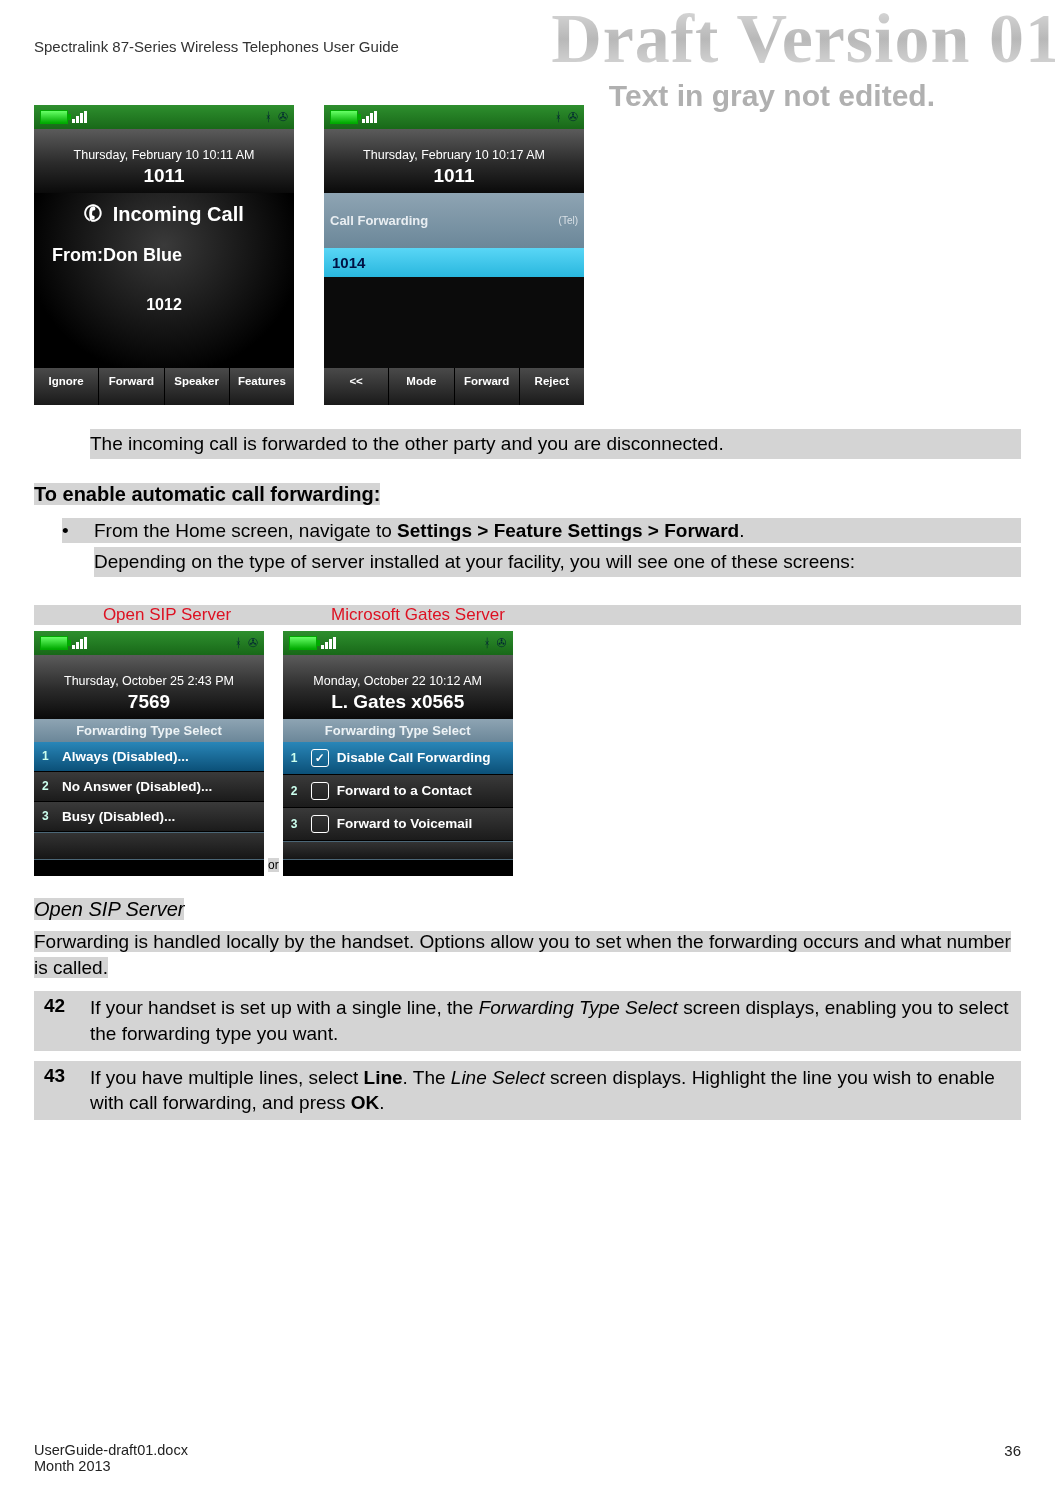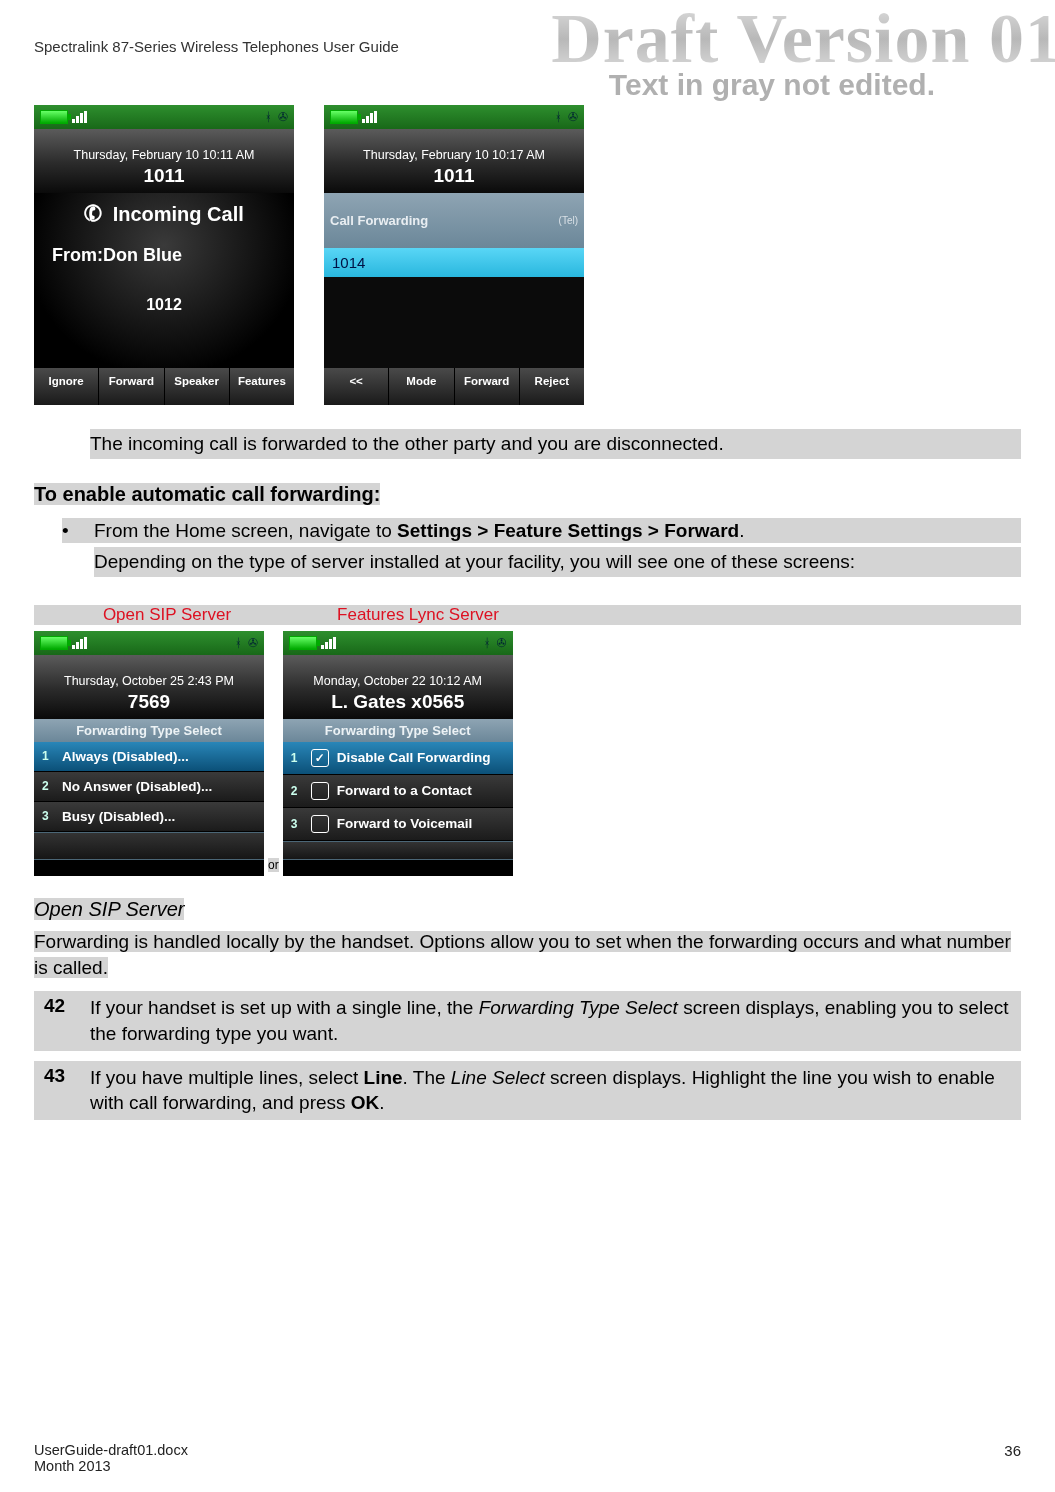--- a/index.html
+++ b/index.html
@@ -20,21 +20,21 @@
     background: linear-gradient(#dcdcdc,#b8b8b8,#dcdcdc);
     -webkit-background-clip: text;
     background-clip: text;
     color: transparent;
     letter-spacing: 1px;
     line-height: 1;
     pointer-events: none;
   }
   .watermark-sub {
     position: absolute;
-    top: 68px; right: 120px;
+    top: 79px; right: 120px;
     font-weight: 700;
     font-size: 30px;
     color: #b0b0b0;
     font-family: Arial, sans-serif;
     pointer-events: none;
   }
   .header-line { font-size: 15px; color: #333; margin-top: 6px; margin-bottom: 50px;}
   .phones-row { display: flex; gap: 30px; margin-bottom: 24px; }
   .phone {
     width: 260px; height: 300px; background: #000; color: #fff; display: flex; flex-direction: column;
@@ -56,21 +56,21 @@
   .body-area { flex:1; background: radial-gradient(ellipse at 50% 30%, #3a3a3a, #000 75%); position:relative; display:flex; flex-direction:column; align-items:center; }
   .inc { margin-top:8px; font-size:20px; font-weight:700; display:flex; align-items:center; gap:10px;}
   .inc .handset-icon { font-size:22px; transform: rotate(-20deg); }
   .from { margin-top:18px; font-size:18px; font-weight:700; align-self:flex-start; margin-left:18px;}
   .num1012 { margin-top:30px; font-size:16px; font-weight:700;}
   .softkeys { display:flex; height:37px; background:#222;}
   .softkeys div { flex:1; border-right:1px solid #000; text-align:center; font-size:11.5px; font-weight:700; line-height:26px; background:linear-gradient(#4a4a4a,#1a1a1a);}
   .softkeys div:last-child{border-right:none;}
   .cf-bar { background: linear-gradient(#8ea4b3,#6b8799); color:#e9eef2; font-size:13px; padding:20px 6px; display:flex; justify-content:space-between; align-items:center; font-weight:700;}
   .cf-bar .tel{font-size:10px; color:#d8e0e6; font-weight:400;}
-  .input1014 { background: linear-gradient(#59d6f6,#29b7de); color:#014; font-weight:400; font-size:15px; padding:6px 8px; text-align:left; }
+  .input1014 { background: linear-gradient(#59d6f6,#29b7de); color:#014; font-weight:700; font-size:15px; padding:6px 8px; text-align:left; }
   .body-dark { flex:1; background:#0b0b0b; }
 
   .gray-run { background:#d4d4d4; }
   .step-row { display:flex; gap:18px; padding:4px 4px 4px 10px; margin-top:2px;}
   .step-num { min-width:28px; font-size:19px; font-weight:700; }
   .step-text { font-size:19px; line-height:1.35;}
   .step-sub { margin-left:56px; font-size:19px; line-height:1.35; padding:2px 4px 2px 0;}
   .bullet-row { display:flex; gap:20px; margin:12px 0 4px 28px; font-size:19px; line-height:1.35;}
   .bullet-dot{min-width:12px;}
   .section-hd { font-weight:700; font-size:20px; margin:24px 0 8px 0;}
@@ -179,21 +179,21 @@
   <div class="bullet-row gray-run">
     <div class="bullet-dot">•</div>
     <div>
       <span>From the Home screen, navigate to </span><b>Settings &gt; Feature Settings &gt; Forward</b><span>.</span>
     </div>
   </div>
   <div class="step-sub gray-run" style="margin-left:60px;">Depending on the type of server installed at your facility, you will see one of these screens:</div>
 
   <div class="labels-row gray-run">
     <div class="label-open">Open SIP Server</div>
-    <div class="label-lync">Features Lync Server</div>
+    <div class="label-lync">Microsoft Gates Server</div>
   </div>
 
   <div class="small-phones-row">
     <div class="phone2">
       <div class="status-bar">
         <div class="status-left">
           <div class="batt"></div>
           <div class="sigbars">
               <span></span>
               <span></span>

